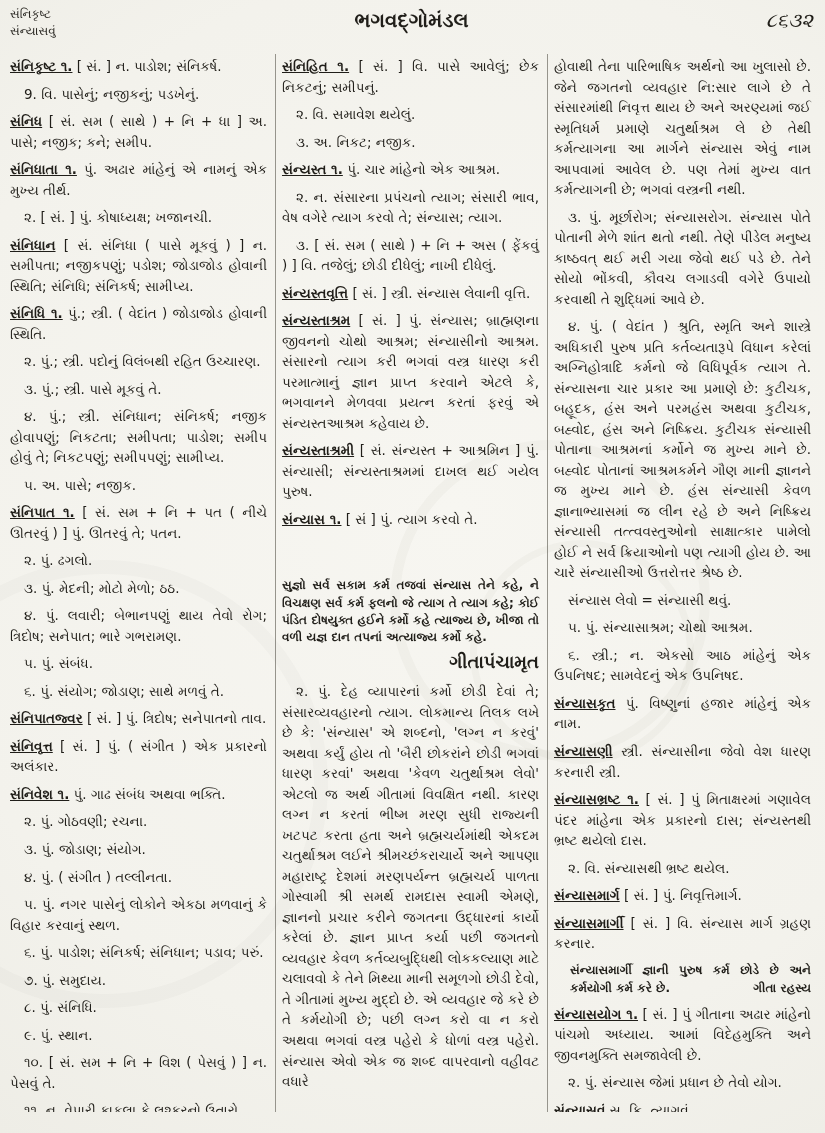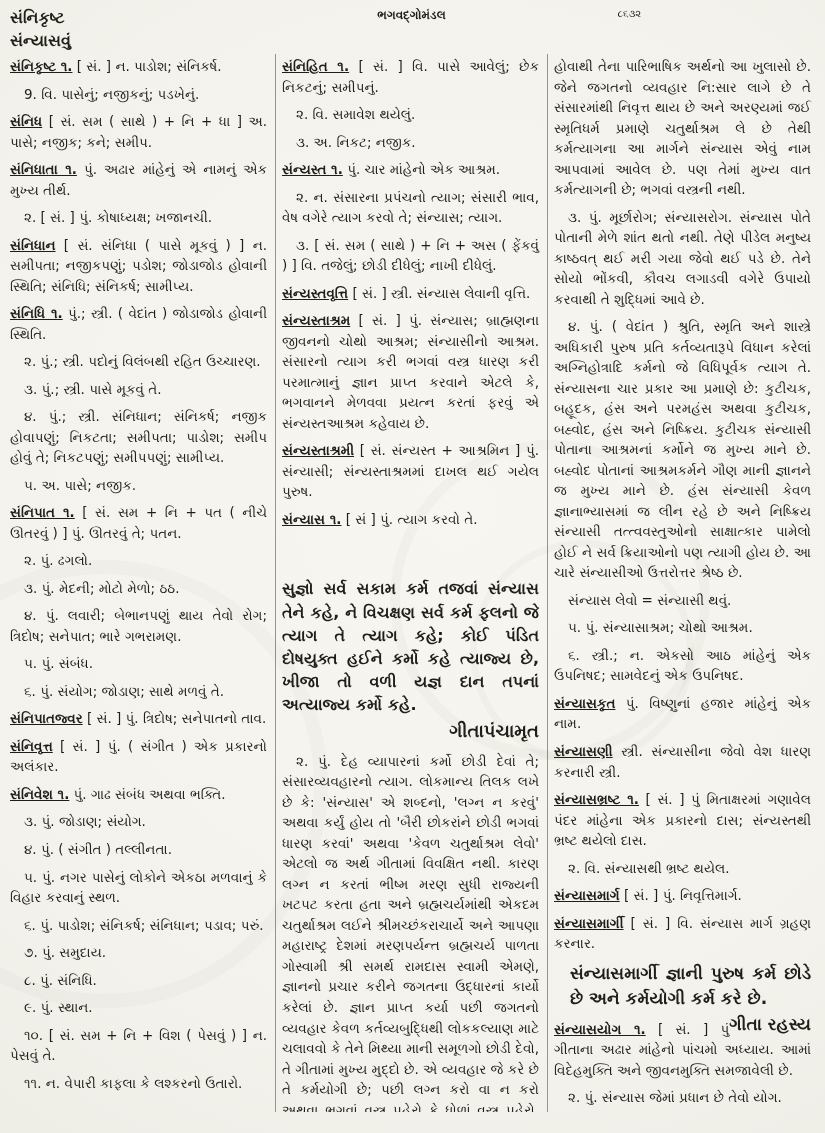--- a/index.html
+++ b/index.html
@@ -20,23 +20,23 @@
   .wm3{width:420px;height:420px;left:-120px;top:560px;border-width:14px;border-color:rgba(90,85,70,0.028);}
 
   .header{
     display:grid;
     grid-template-columns:1fr auto 1fr;
     align-items:start;
     padding:6px 12px 0 10px;
     height:52px;
     box-sizing:border-box;
   }
-  .guide-words{font-weight:bold;font-size:16px;line-height:1.45;}
-  .book-title{font-weight:bold;font-size:12px;text-align:right;padding-top:2px;}
-  .page-number{text-align:center;font-size:10px;padding-top:2px;}
+  .guide-words{font-weight:normal;font-size:12px;line-height:1.45;}
+  .book-title{font-weight:bold;font-size:20px;text-align:right;padding-top:2px;}
+  .page-number{text-align:right;font-size:20px;padding-top:2px;font-style:italic;}
 
   .columns{
     display:flex;
     align-items:stretch;
     padding:2px 6px 0 4px;
     height:1060px;
     box-sizing:border-box;
   }
   .col{
     flex:1 1 0;
@@ -47,23 +47,23 @@
     font-size:13.5px;
     line-height:1.52;
   }
   .col + .col{border-left:1px solid #96948c;}
 
   p.blk{margin:0 0 7px 0;}
   p.entry b{font-weight:bold;text-decoration:underline;}
   p.sense{text-indent:14px;}
   p.para{text-indent:0;}
   p.idiom{text-indent:14px;}
-  p.verse{font-size:16px;font-weight:bold;line-height:1.45;margin-bottom:1px;margin-top:48px;}
+  p.verse{font-size:12px;font-weight:bold;line-height:1.45;margin-bottom:1px;margin-top:48px;}
   p.citeline{text-align:right;font-weight:bold;font-size:18px;margin-bottom:6px;}
-  p.quote{font-size:17px;font-weight:bold;line-height:1.5;padding-left:16px;}
+  p.quote{font-size:12px;font-weight:bold;line-height:1.5;padding-left:16px;}
   p.quote .cite{float:right;font-weight:bold;}
 </style>
 </head>
 <body>
 
 <div class="page">
   <div class="wm wm1"></div>
   <div class="wm wm2"></div>
   <div class="wm wm3"></div>
 
@@ -91,20 +91,21 @@
         <p class="blk sense"><span>૫. અ. પાસે; નજીક.</span></p>
         <p class="blk entry"><b>સંનિપાત ૧.</b> <span>[ સં. સમ + નિ + પત ( નીચે ઊતરવું ) ] પું. ઊતરવું તે; પતન.</span></p>
         <p class="blk sense"><span>૨. પું. ઢગલો.</span></p>
         <p class="blk sense"><span>૩. પું. મેદની; મોટો મેળો; ઠઠ.</span></p>
         <p class="blk sense"><span>૪. પું. લવારી; બેભાનપણું થાય તેવો રોગ; ત્રિદોષ; સનેપાત; ભારે ગભરામણ.</span></p>
         <p class="blk sense"><span>૫. પું. સંબંધ.</span></p>
         <p class="blk sense"><span>૬. પું. સંયોગ; જોડાણ; સાથે મળવું તે.</span></p>
         <p class="blk entry"><b>સંનિપાતજ્વર</b> <span>[ સં. ] પું. ત્રિદોષ; સનેપાતનો તાવ.</span></p>
         <p class="blk entry"><b>સંનિવૃત્ત</b> <span>[ સં. ] પું. ( સંગીત ) એક પ્રકારનો અલંકાર.</span></p>
         <p class="blk entry"><b>સંનિવેશ ૧.</b> <span>પું. ગાઢ સંબંધ અથવા ભક્તિ.</span></p>
+        <p class="blk sense"><span>૨. પું. ગોઠવણી; રચના.</span></p>
         <p class="blk sense"><span>૩. પું. જોડાણ; સંયોગ.</span></p>
         <p class="blk sense"><span>૪. પું. ( સંગીત ) તલ્લીનતા.</span></p>
         <p class="blk sense"><span>૫. પું. નગર પાસેનું લોકોને એકઠા મળવાનું કે વિહાર કરવાનું સ્થળ.</span></p>
         <p class="blk sense"><span>૬. પું. પાડોશ; સંનિકર્ષ; સંનિધાન; પડાવ; પરું.</span></p>
         <p class="blk sense"><span>૭. પું. સમુદાય.</span></p>
         <p class="blk sense"><span>૮. પું. સંનિધિ.</span></p>
         <p class="blk sense"><span>૯. પું. સ્થાન.</span></p>
         <p class="blk sense"><span>૧૦. [ સં. સમ + નિ + વિશ ( પેસવું ) ] ન. પેસવું તે.</span></p>
         <p class="blk sense"><span>૧૧. ન. વેપારી કાફલા કે લશ્કરનો ઉતારો.</span></p>
       </div>

